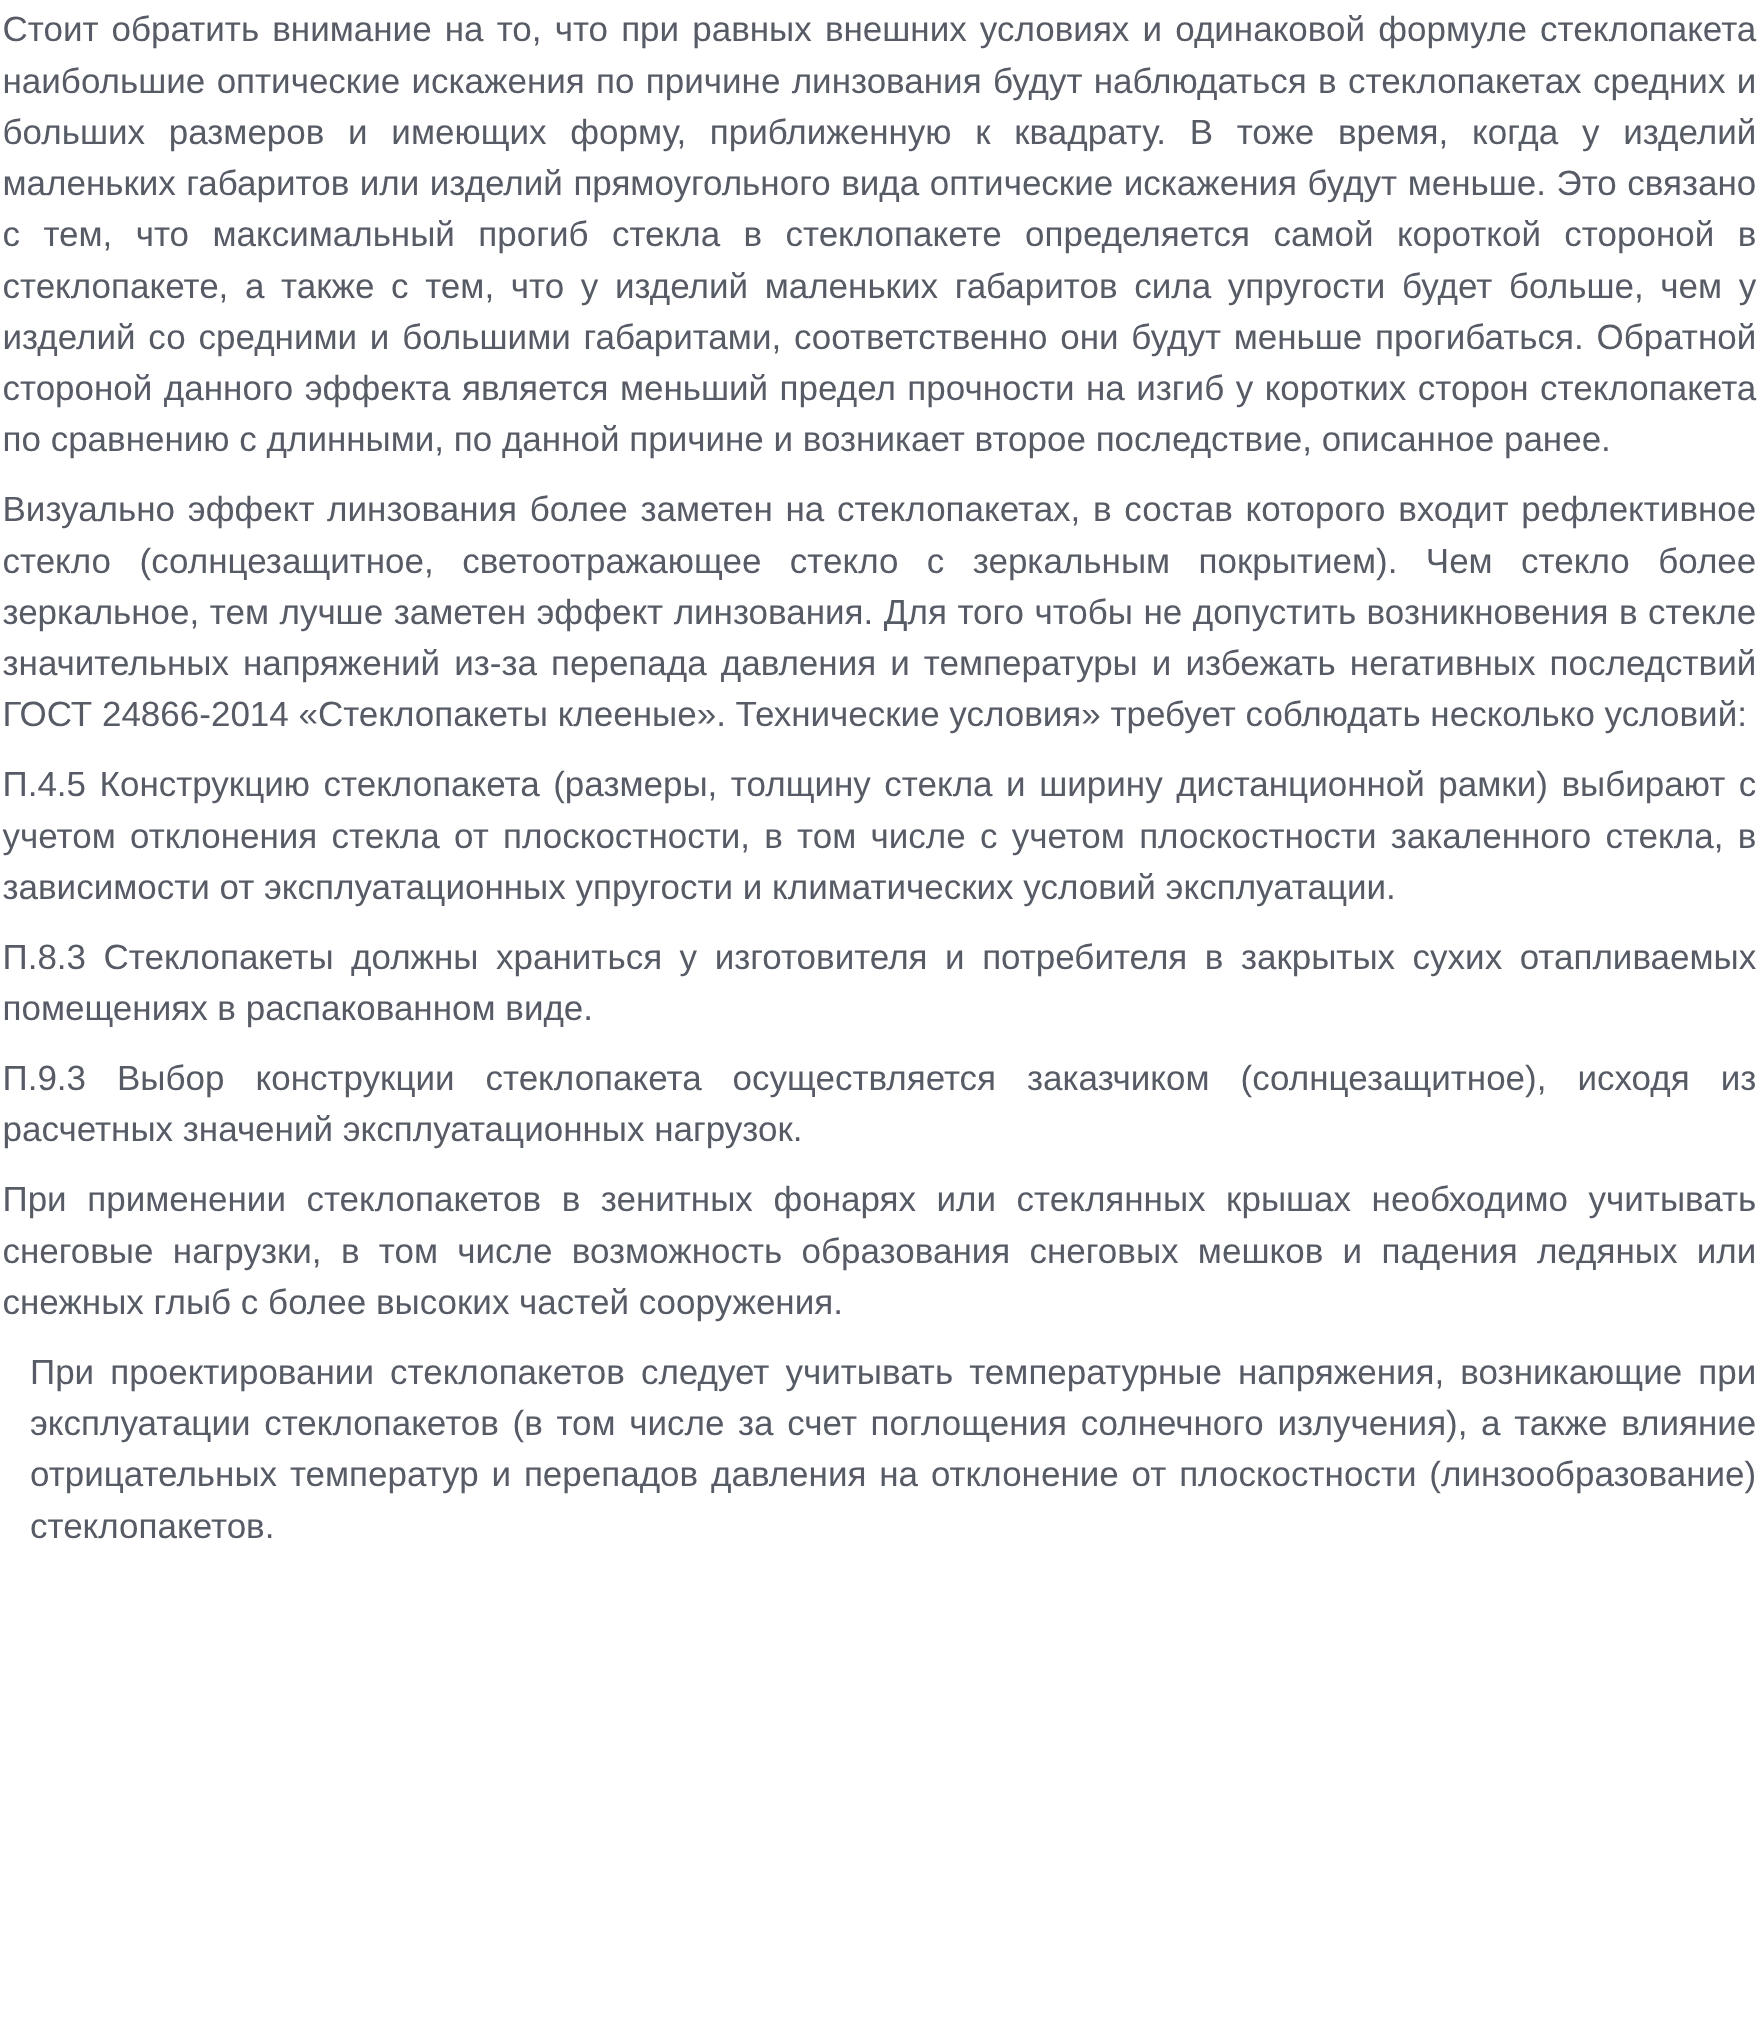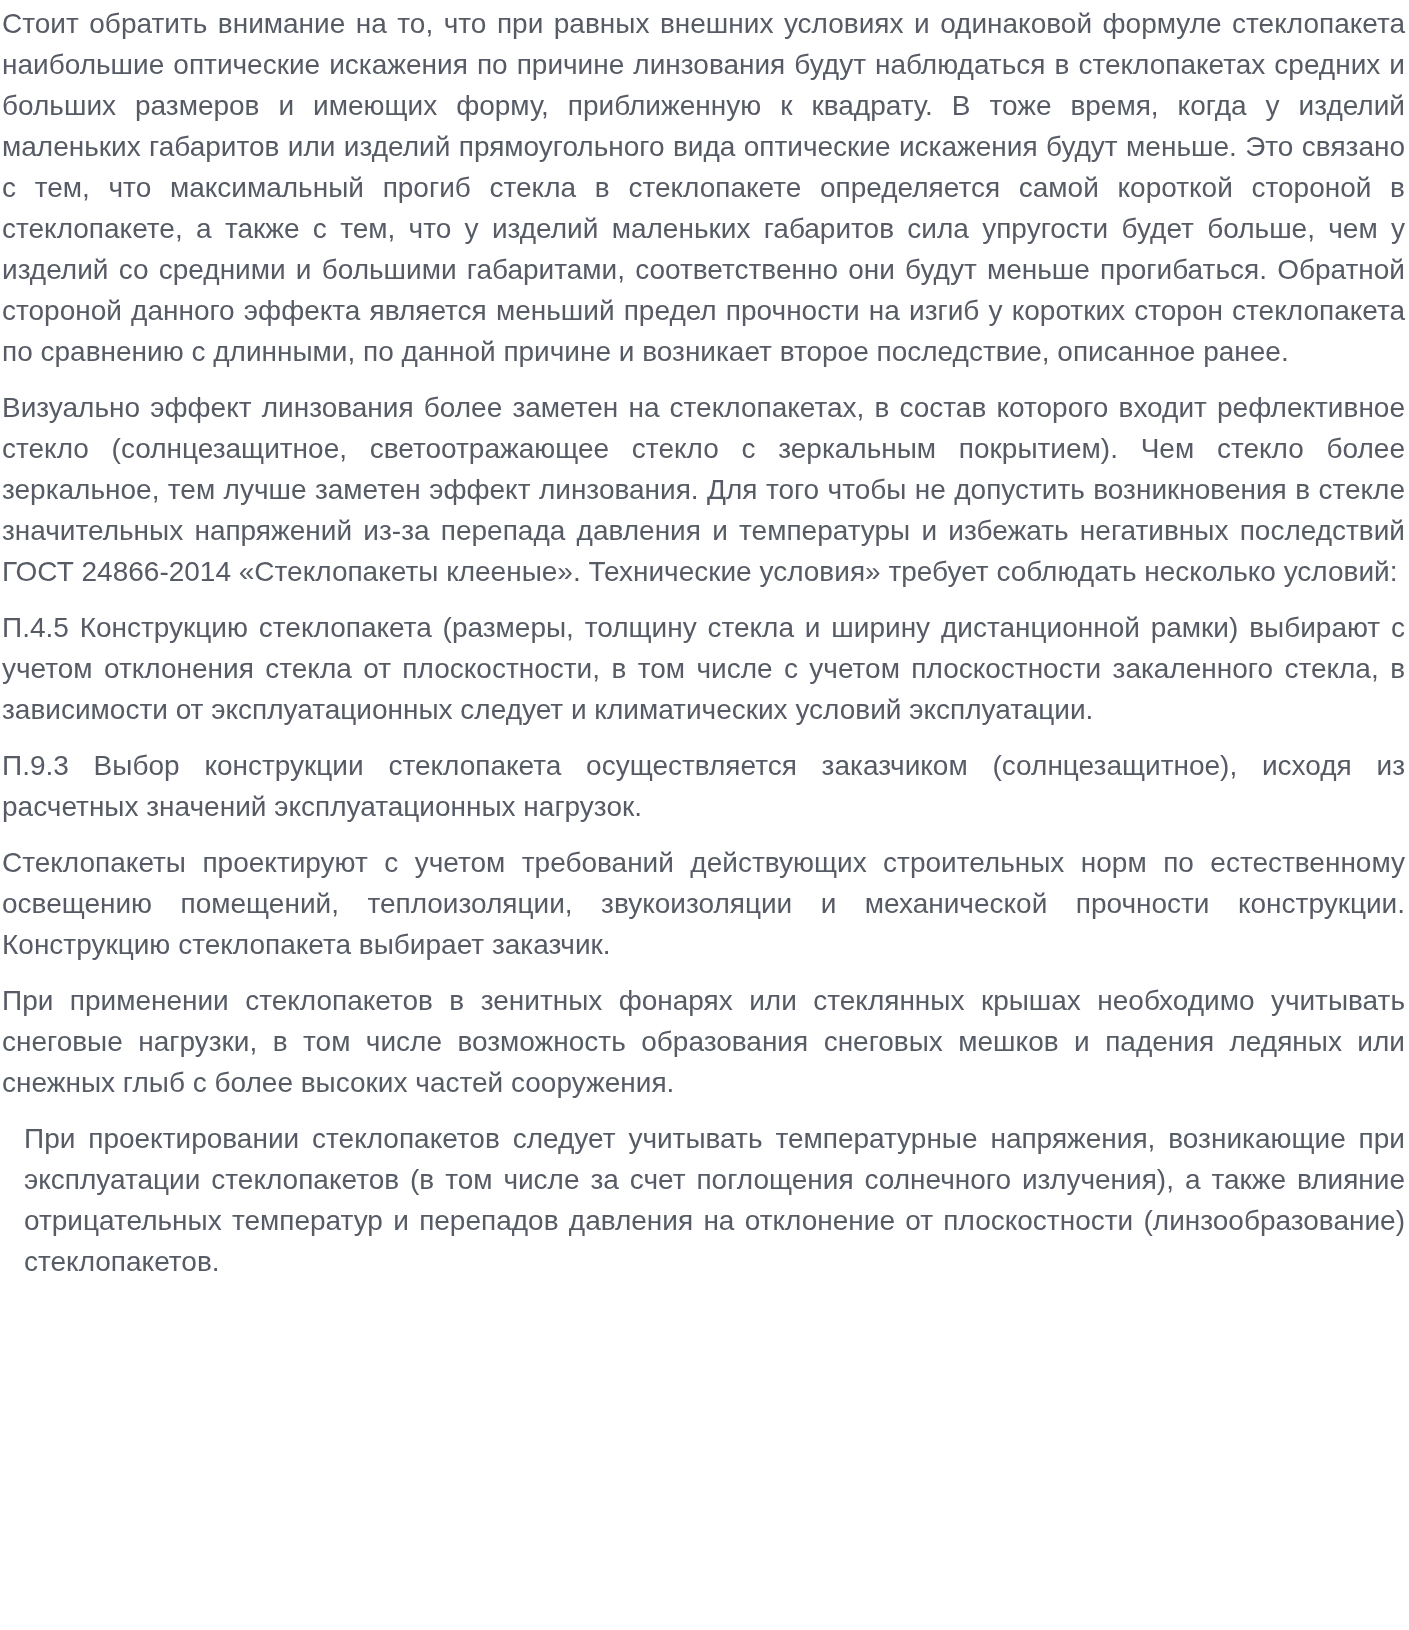--- a/index.html
+++ b/index.html
@@ -27,18 +27,18 @@
     margin-bottom: 0;
     margin-left: 22px;
   }
 </style>
 </head>
 <body>
 
 <main class="page">
   <p>Стоит обратить внимание на то, что при равных внешних условиях и одинаковой формуле стеклопакета наибольшие оптические искажения по причине линзования будут наблюдаться в стеклопакетах средних и больших размеров и имеющих форму, приближенную к квадрату. В тоже время, когда у изделий маленьких габаритов или изделий прямоугольного вида оптические искажения будут меньше. Это связано с тем, что максимальный прогиб стекла в стеклопакете определяется самой короткой стороной в стеклопакете, а также с тем, что у изделий маленьких габаритов сила упругости будет больше, чем у изделий со средними и большими габаритами, соответственно они будут меньше прогибаться. Обратной стороной данного эффекта является меньший предел прочности на изгиб у коротких сторон стеклопакета по сравнению с длинными, по данной причине и возникает второе последствие, описанное ранее.</p>
   <p>Визуально эффект линзования более заметен на стеклопакетах, в состав которого входит рефлективное стекло (солнцезащитное, светоотражающее стекло с зеркальным покрытием). Чем стекло более зеркальное, тем лучше заметен эффект линзования. Для того чтобы не допустить возникновения в стекле значительных напряжений из-за перепада давления и температуры и избежать негативных последствий ГОСТ 24866-2014 «Стеклопакеты клееные». Технические условия» требует соблюдать несколько условий:</p>
-  <p>П.4.5 Конструкцию стеклопакета (размеры, толщину стекла и ширину дистанционной рамки) выбирают с учетом отклонения стекла от плоскостности, в том числе с учетом плоскостности закаленного стекла, в зависимости от эксплуатационных следует и климатических условий эксплуатации.</p>
+  <p>П.4.5 Конструкцию стеклопакета (размеры, толщину стекла и ширину дистанционной рамки) выбирают с учетом отклонения стекла от плоскостности, в том числе с учетом плоскостности закаленного стекла, в зависимости от эксплуатационных упругости и климатических условий эксплуатации.</p>
+  <p>П.8.3 Стеклопакеты должны храниться у изготовителя и потребителя в закрытых сухих отапливаемых помещениях в распакованном виде.</p>
   <p>П.9.3 Выбор конструкции стеклопакета осуществляется заказчиком (солнцезащитное), исходя из расчетных значений эксплуатационных нагрузок.</p>
-  <p>Стеклопакеты проектируют с учетом требований действующих строительных норм по естественному освещению помещений, теплоизоляции, звукоизоляции и механической прочности конструкции. Конструкцию стеклопакета выбирает заказчик.</p>
   <p>При применении стеклопакетов в зенитных фонарях или стеклянных крышах необходимо учитывать снеговые нагрузки, в том числе возможность образования снеговых мешков и падения ледяных или снежных глыб с более высоких частей сооружения.</p>
   <p>При проектировании стеклопакетов следует учитывать температурные напряжения, возникающие при эксплуатации стеклопакетов (в том числе за счет поглощения солнечного излучения), а также влияние отрицательных температур и перепадов давления на отклонение от плоскостности (линзообразование) стеклопакетов.</p>
 </main>
 
 </body></html>

